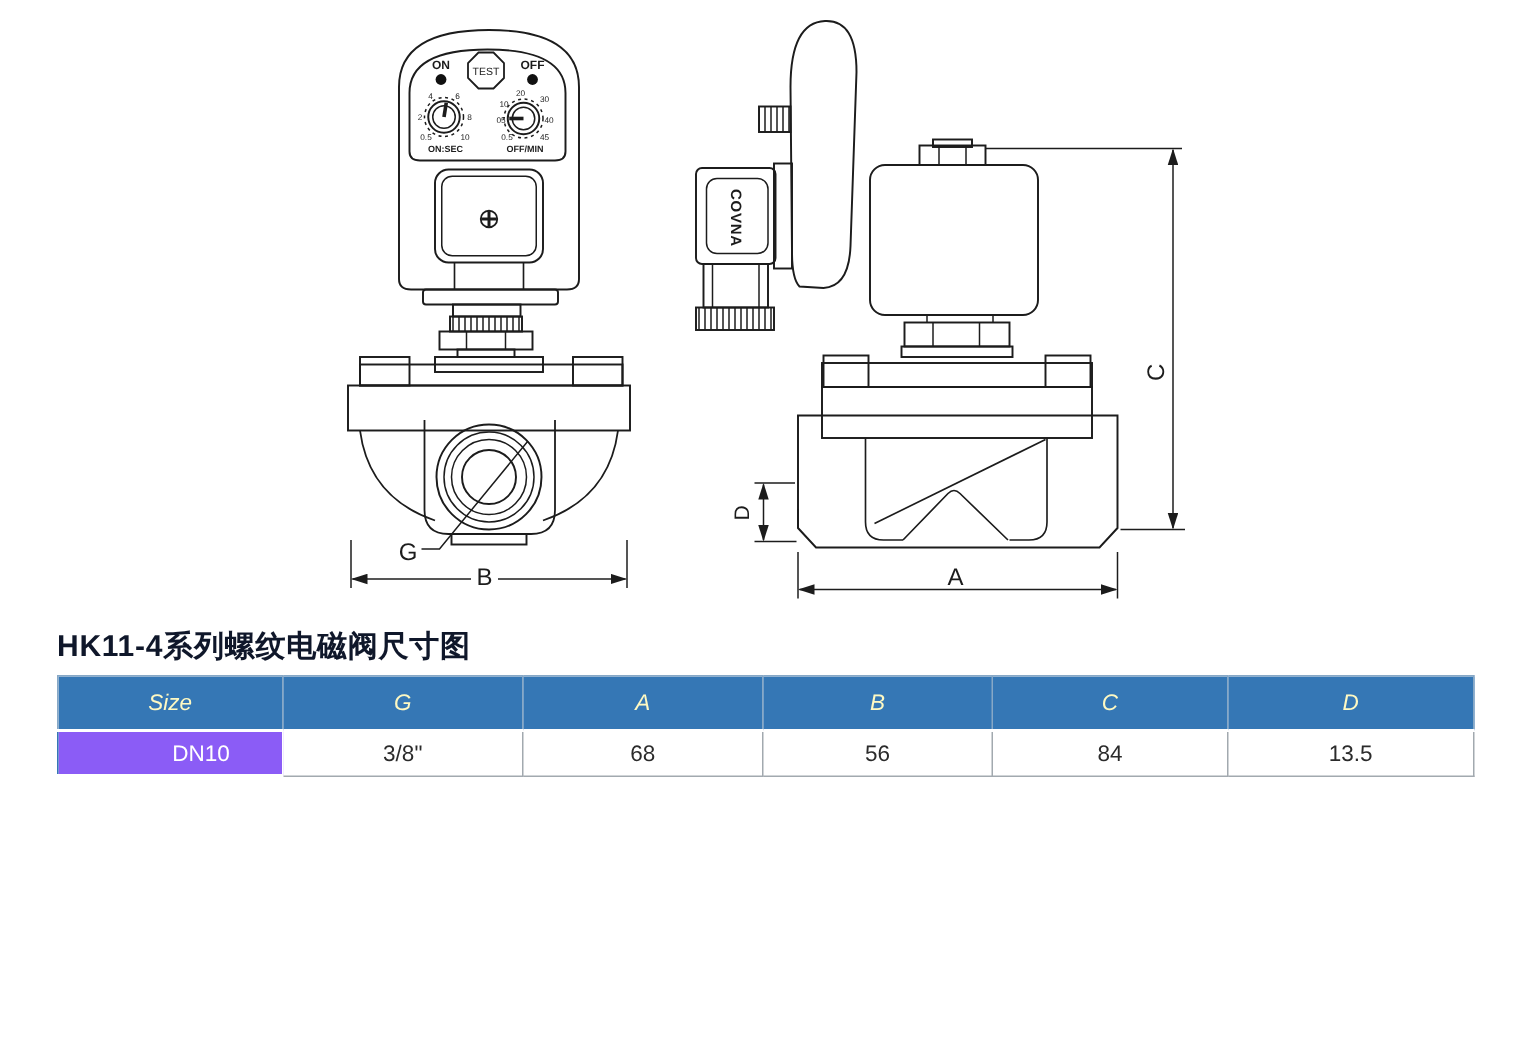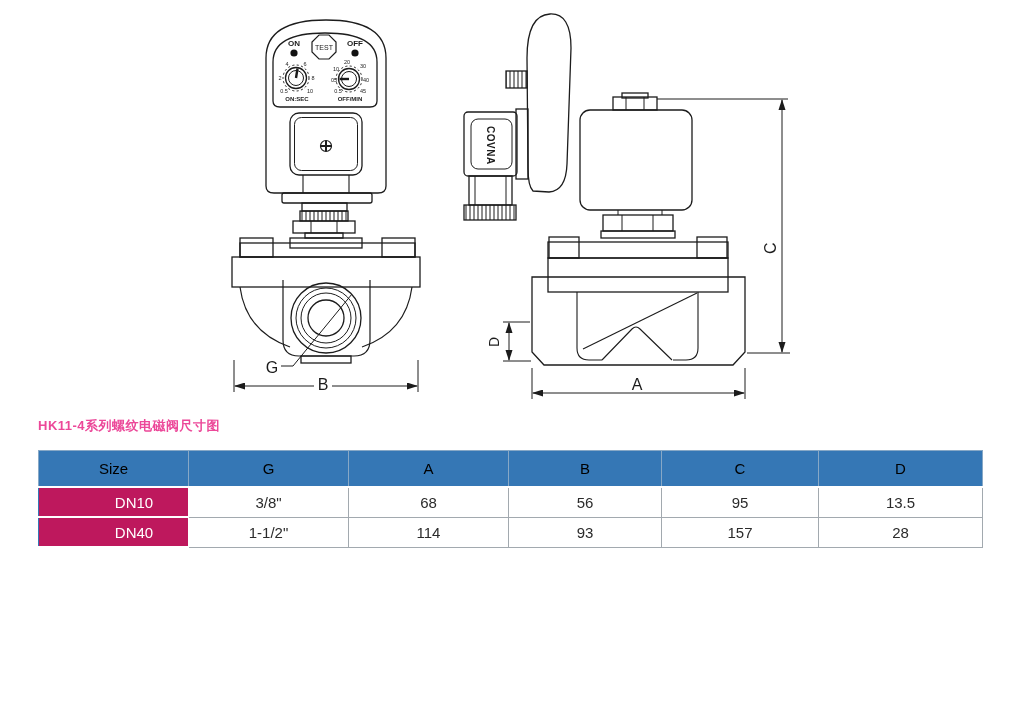--- a/index.html
+++ b/index.html
@@ -1,26 +1,26 @@
 <!DOCTYPE html>
 <html><head>
 <meta charset="utf-8">
 <style>
   html,body{margin:0;padding:0;background:#fff;width:1020px;height:702px;overflow:hidden;
             font-family:"Liberation Sans",sans-serif;}
   .stage{position:relative;width:1020px;height:702px;background:#fff;}
   .drawing{position:absolute;left:0;top:0;width:1020px;height:415px;}
-  .page-title{position:absolute;left:38px;top:417px;font-size:13px;font-weight:bold;color:#ec4899;
+  .page-title{position:absolute;left:38px;top:417px;font-size:20px;font-weight:bold;color:#0f172a;
               letter-spacing:0.5px;}
   .table-wrap{position:absolute;left:38px;top:450px;width:944px;}
   table.dims{border-collapse:collapse;width:944px;table-layout:fixed;font-size:15px;color:#2b2b2b;}
-  table.dims th{background:#3577B5;color:#000000;font-weight:normal;height:33px;font-size:15px;
-                border:1px solid #87A8C6;border-bottom:2px solid #fff;}
+  table.dims th{background:#3577B5;color:#fef9c3;font-weight:normal;height:33px;font-size:15px;
+                border:1px solid #87A8C6;border-bottom:2px solid #fff;font-style:italic;}
   table.dims td{background:#fff;text-align:center;height:26px;border:1px solid #A2A9AF;}
-  table.dims td.size-col{background:#be185d;color:#fff;border:1px solid #3577B5;
+  table.dims td.size-col{background:#8b5cf6;color:#fff;border:1px solid #3577B5;
                 border-bottom:2px solid #fff;border-right:1px solid #fff;padding-left:42px;}
   svg text{font-family:"Liberation Sans",sans-serif;fill:#1c1c1c;}
 </style>
 </head>
 <body>
 
 <div class="stage">
 
   <svg class="drawing" viewBox="0 0 1020 415" width="1020" height="415">
     <defs>
@@ -206,27 +206,19 @@
             <th>C</th>
             <th>D</th>
           </tr>
       </thead>
       <tbody>
           <tr>
             <td class="size-col">DN10</td>
             <td>3/8"</td>
             <td>68</td>
             <td>56</td>
-            <td>95</td>
+            <td>84</td>
             <td>13.5</td>
-          </tr>
-          <tr>
-            <td class="size-col">DN40</td>
-            <td>1-1/2"</td>
-            <td>114</td>
-            <td>93</td>
-            <td>157</td>
-            <td>28</td>
           </tr>
         </tbody>
     </table>
   </div>
 </div>
 
 </body></html>

